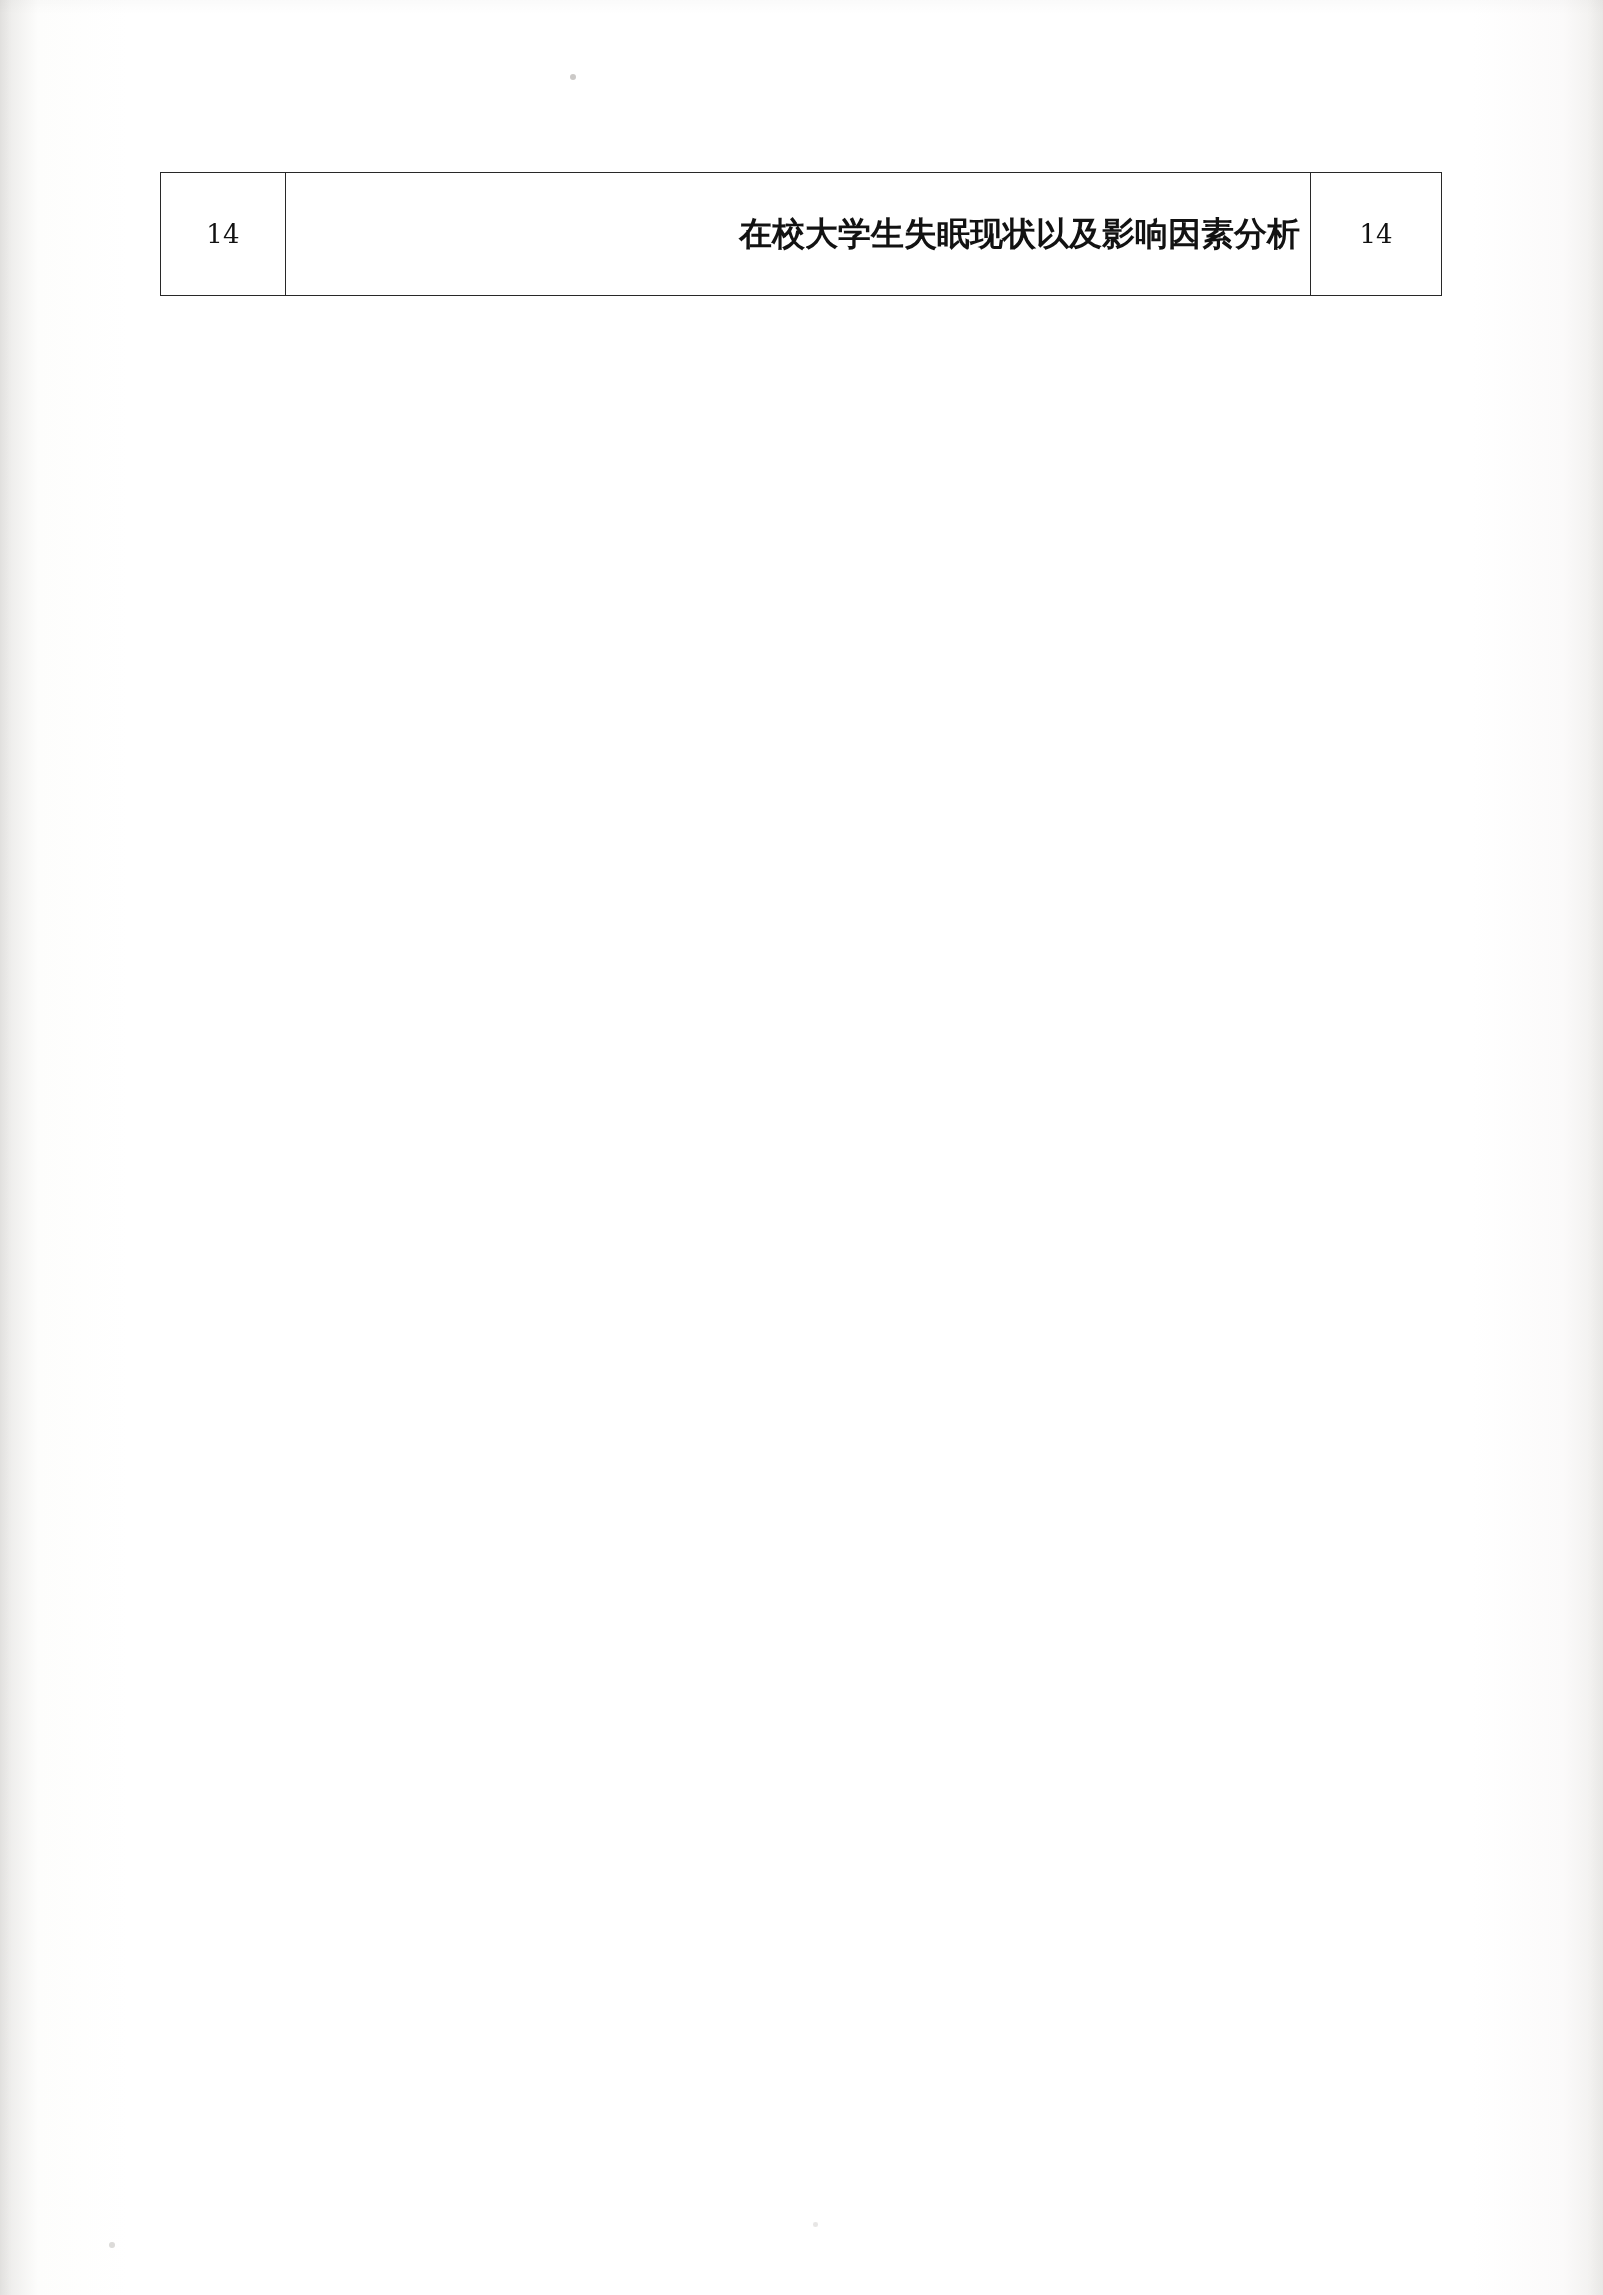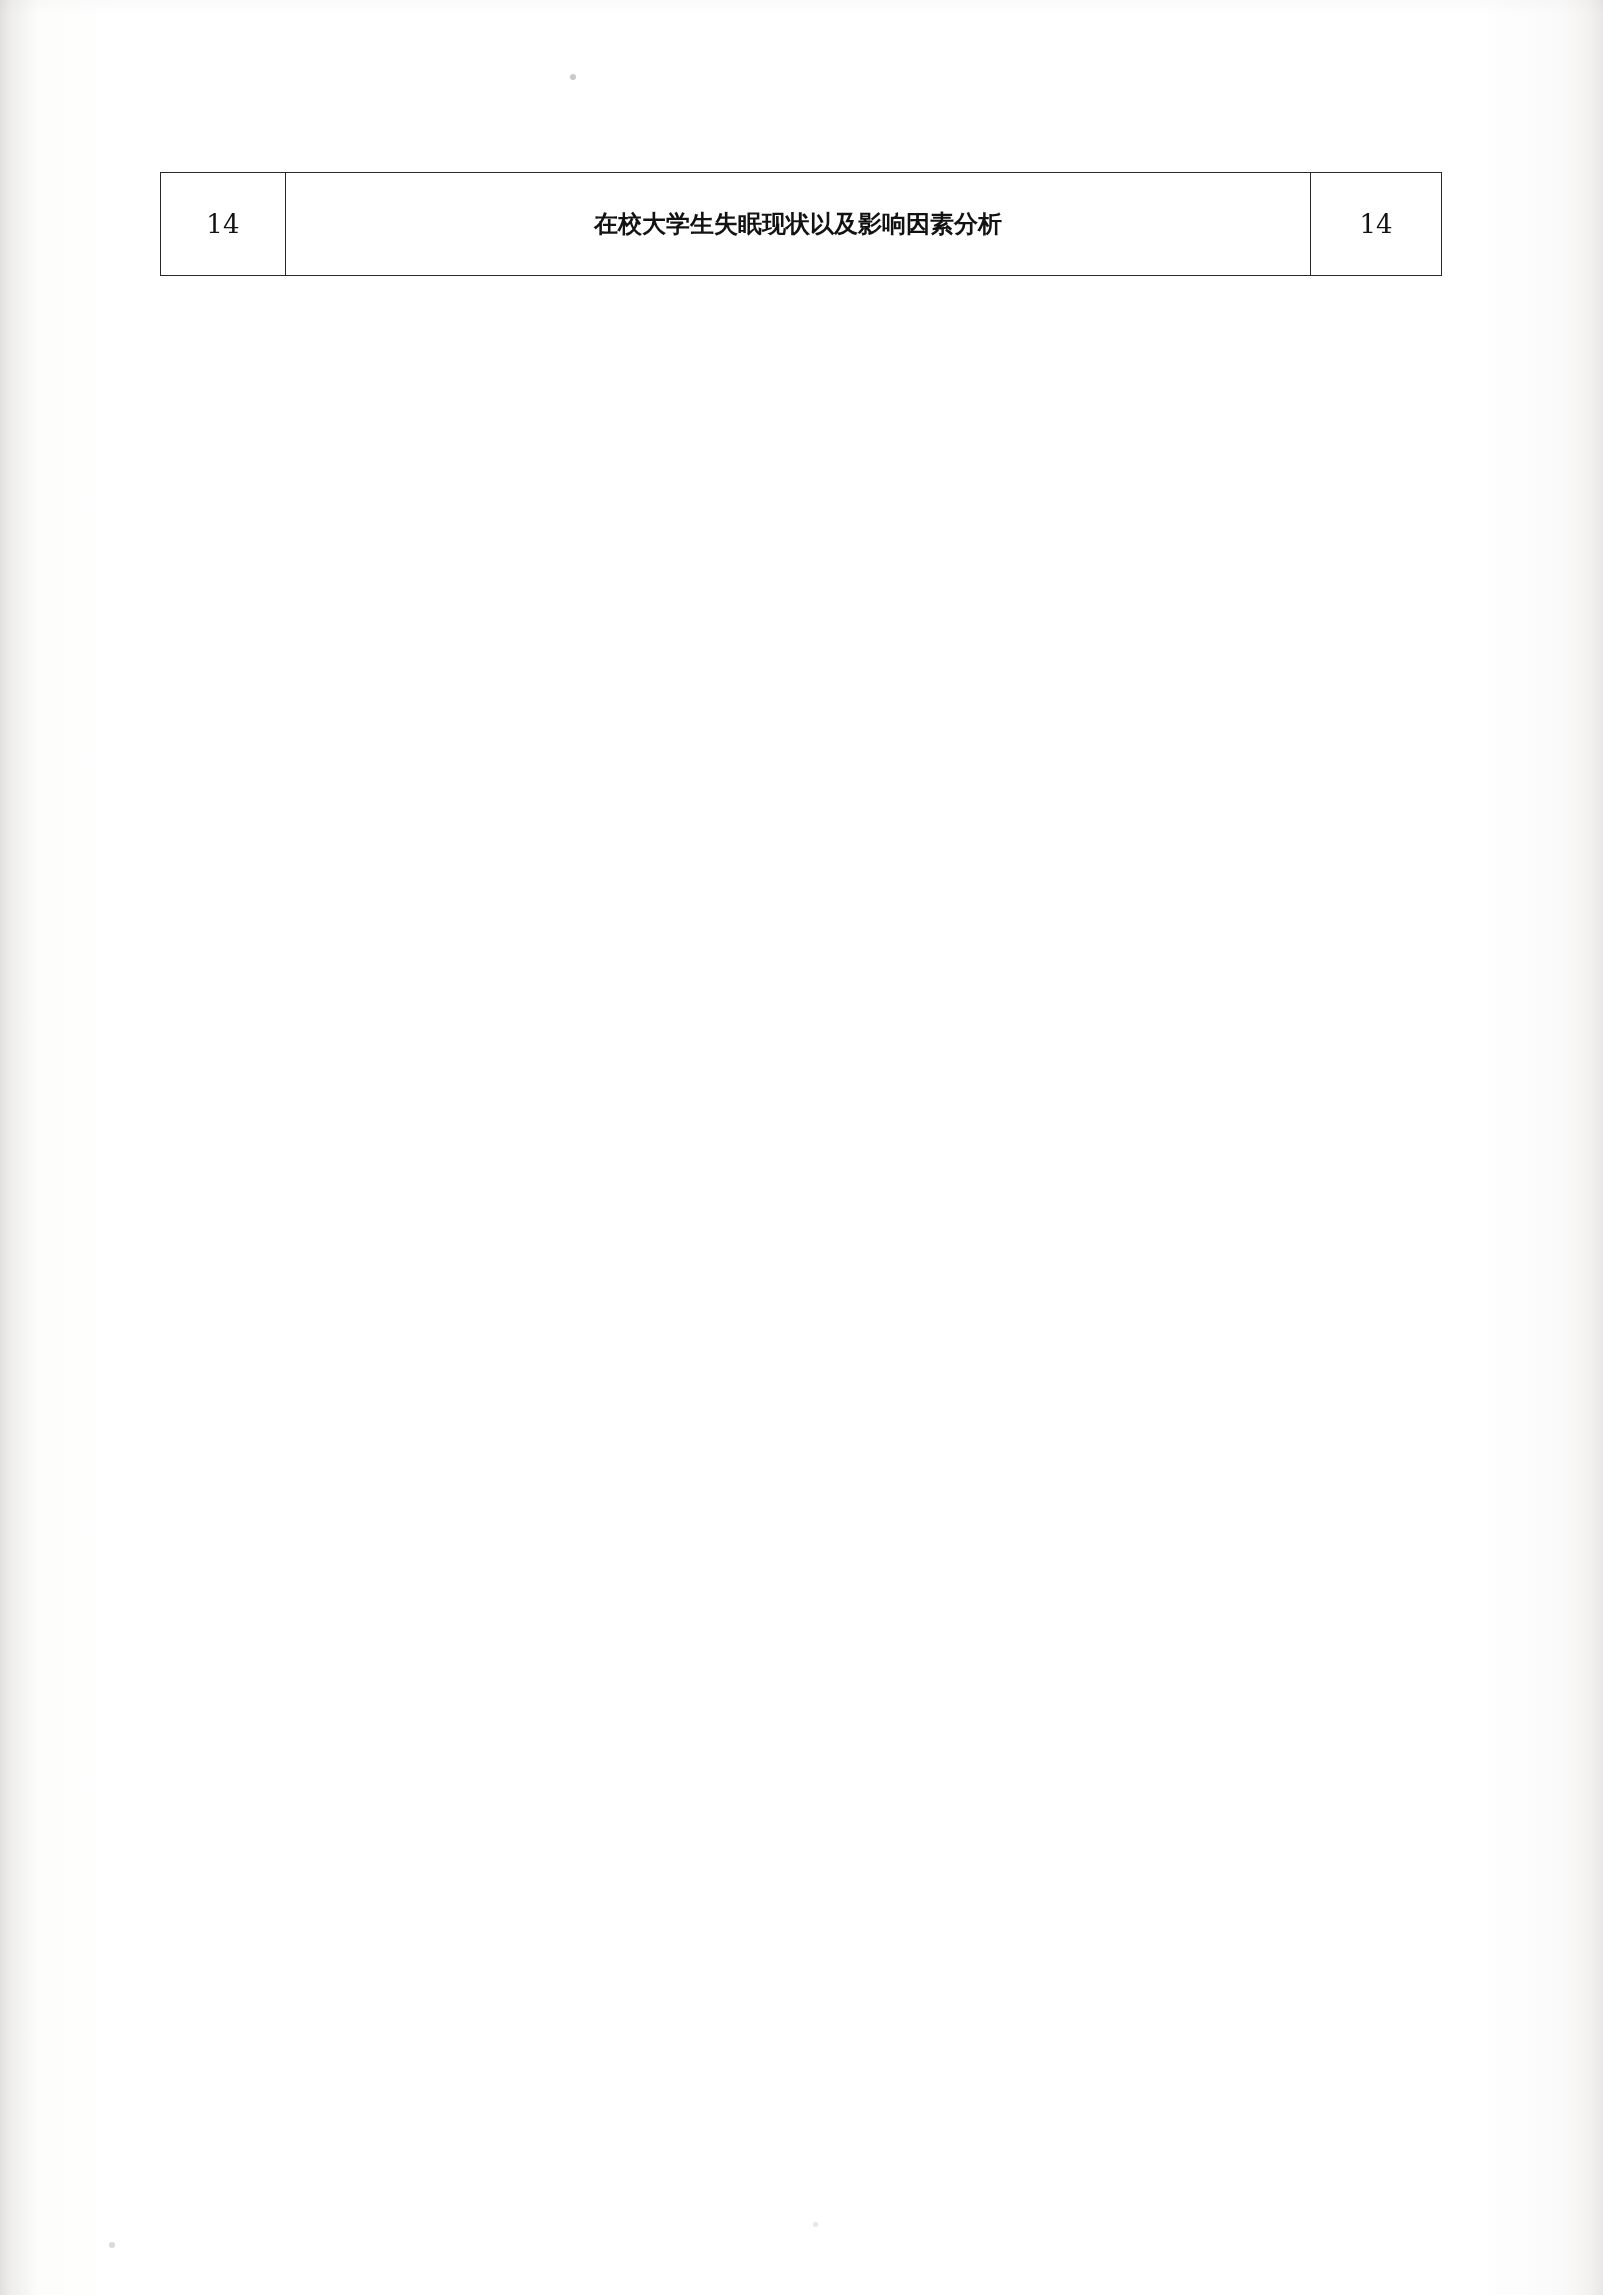--- a/index.html
+++ b/index.html
@@ -57,34 +57,34 @@
     width: 1281px;
     border-collapse: collapse;
     table-layout: fixed;
   }
   #contents-table col.col-index { width: 125px; }
   #contents-table col.col-title { width: 1025px; }
   #contents-table col.col-page  { width: 131px; }
 
   #contents-table td {
     border: 1.3px solid #2a2a2a;
-    padding: 0;
+    padding: 10px;
     vertical-align: middle;
     color: #141414;
   }
 
   .cell-index {
     text-align: center;
     font-size: 26px;
     font-family: "DejaVu Serif", "Liberation Serif", serif;
     letter-spacing: 0.3px;
   }
   .cell-title {
-    text-align: center;
-    font-size: 24px;
+    text-align: right;
+    font-size: 33px;
     font-weight: 700;
     line-height: 1.45;
     padding: 10.2px 14px;
     font-family: "DejaVu Serif", "Liberation Serif", serif;
   }
   .cell-page {
     text-align: center;
     font-size: 26px;
     font-family: "DejaVu Serif", "Liberation Serif", serif;
   }

